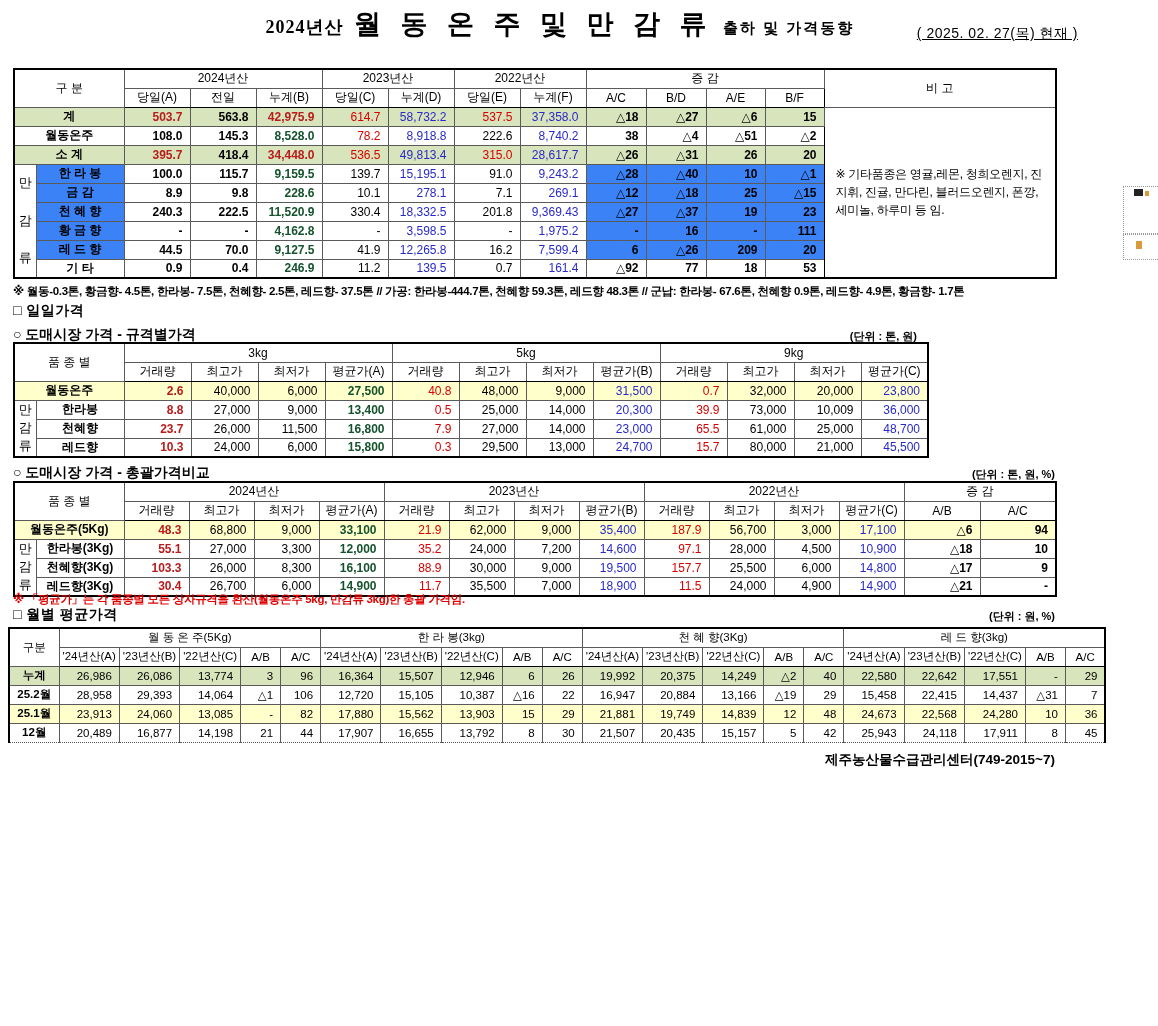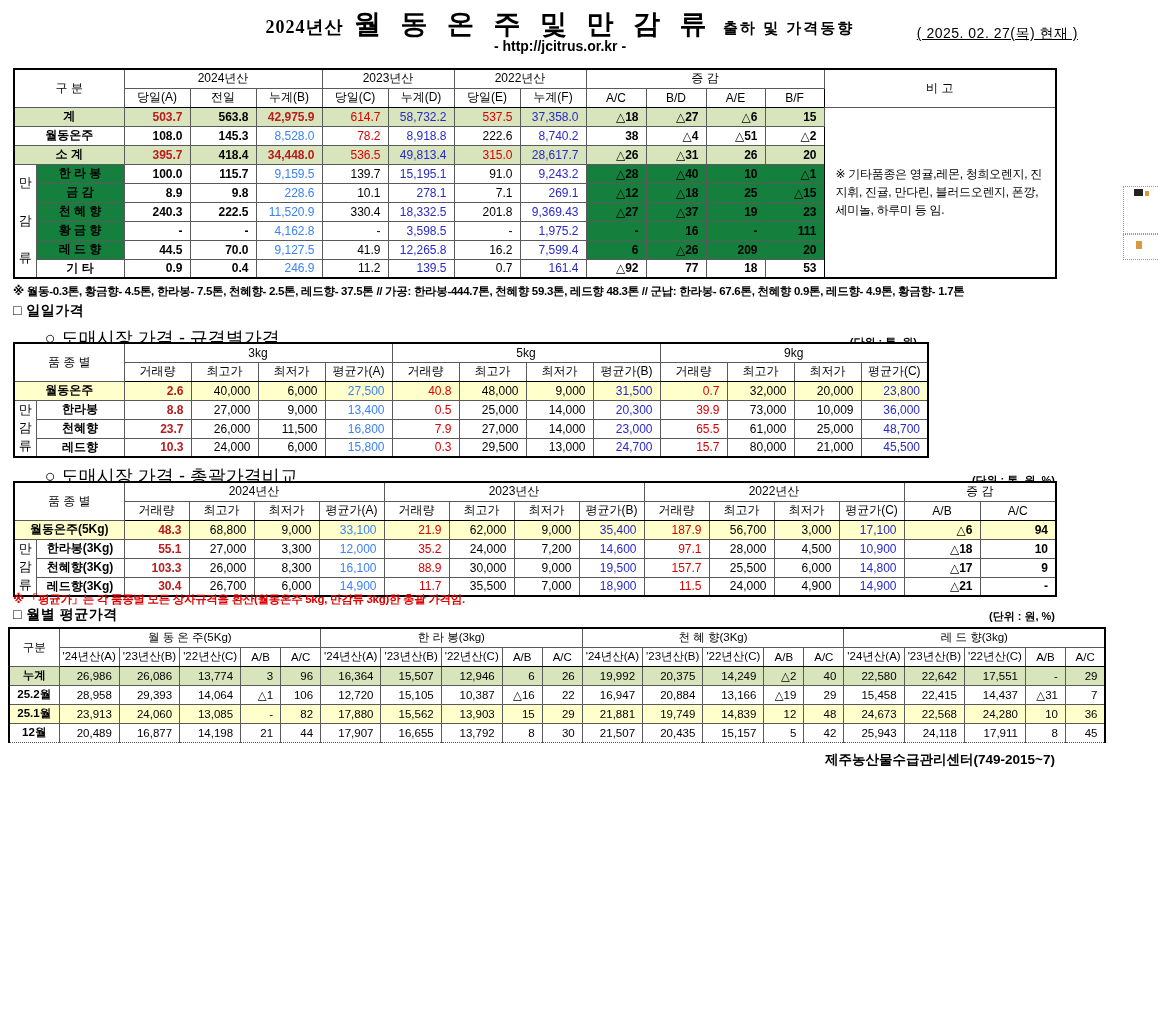--- a/index.html
+++ b/index.html
@@ -8,47 +8,47 @@
   
   .title-line{position:absolute;top:6px;left:0;width:1120px;text-align:center;white-space:nowrap;}
   .title-year{font-family:"Liberation Serif","DejaVu Serif",serif;font-weight:700;font-size:18px;letter-spacing:1px;}
   .title-main{font-weight:900;font-size:27px;letter-spacing:6px;margin:0 6px;}
   .title-suffix{font-weight:800;font-size:15px;letter-spacing:2px;}
   .url-line{position:absolute;top:38px;left:0;width:1120px;text-align:center;font-weight:700;font-size:14px;}
   .as-of{position:absolute;top:25px;right:80px;font-size:14px;letter-spacing:0.5px;text-decoration:underline;}
   
   .headrow{position:absolute;display:flex;justify-content:space-between;align-items:flex-end;}
   .sec{font-size:14px;font-weight:700;letter-spacing:0.5px;}
-  .subsec{font-size:18px;font-weight:400;margin-left:32px;}
+  .subsec{font-size:14px;font-weight:700;}
   .unit{font-size:11px;font-weight:700;}
   
   table{border-collapse:collapse;table-layout:fixed;background:#fff;position:absolute;}
   .tbl{border:2px solid #000;}
   th,td{border:1px solid #5a5a5a;font-size:12px;height:19px;padding:0 3px;
         overflow:hidden;white-space:nowrap;box-sizing:border-box;}
   th{font-weight:400;text-align:center;background:#fff;}
   thead tr:last-child th{border-bottom:1.5px solid #000;}
   td.num{text-align:right;padding-right:7px;}
   td.lbl{text-align:center;font-weight:700;}
   td.grp{text-align:center;padding:0;}
   .vs{display:flex;flex-direction:column;justify-content:space-around;align-items:center;
       font-weight:400;font-size:13px;}
   .gl{border-left:1.5px solid #000 !important;}
   .dl{border-left:1px dotted #777 !important;}
   tr.bg-g > td{background:#d8e4bc;}
   tr.bg-y > td{background:#ffffcc;}
-  td.y{background:#15803d;}
+  td.y{background:#3b82f6;}
   td.bigo{background:#fff !important;vertical-align:top;}
   .bigo-note{padding:57px 6px 0 8px;font-size:12px;line-height:1.5;white-space:normal;
              text-align:left;letter-spacing:-0.3px;}
   .sb{font-weight:700;}
   .sr{color:#d80000;}
   .srb{color:#b91c1c;font-weight:700;}
   .su{color:#2929c8;}
-  .sub2{color:#3b82f6;font-weight:400;}
+  .sub2{color:#14532d;font-weight:700;}
   #t4{border-bottom:none;}
   #t4 tbody tr:last-child td{border-bottom:1px dotted #555;}
   #t4 th,#t4 td{font-size:11.5px;}
   
   .footnote{position:absolute;font-size:11.5px;font-weight:700;letter-spacing:-0.3px;white-space:nowrap;}
   .rednote{color:#e00000;}
   .footer{position:absolute;font-size:13.5px;font-weight:700;text-align:right;}
   
   .edge-frag{position:absolute;right:0;border:1px dotted #999;border-right:none;background:#fff;}
   .frag-mark{position:absolute;background:#222;}
@@ -57,21 +57,20 @@
 </head>
 <body>
 
 <div class="page">
 
   <div class="title-line">
     <span class="title-year">2024년산</span>
     <span class="title-main">월 동 온 주 및 만 감 류</span>
     <span class="title-suffix">출하 및 가격동향</span>
   </div>
-  <div class="url-line">- http://jcitrus.or.kr -</div>
   <div class="as-of">( 2025. 02. 27(목) 현재 )</div>
 
   <table id="t1" class="tbl" style="top:68px;left:13px;">
       <colgroup>
         <col style="width: 22px;">
         <col style="width: 88px;">
         <col style="width: 66px;">
         <col style="width: 66px;">
         <col style="width: 66px;">
         <col style="width: 66px;">

